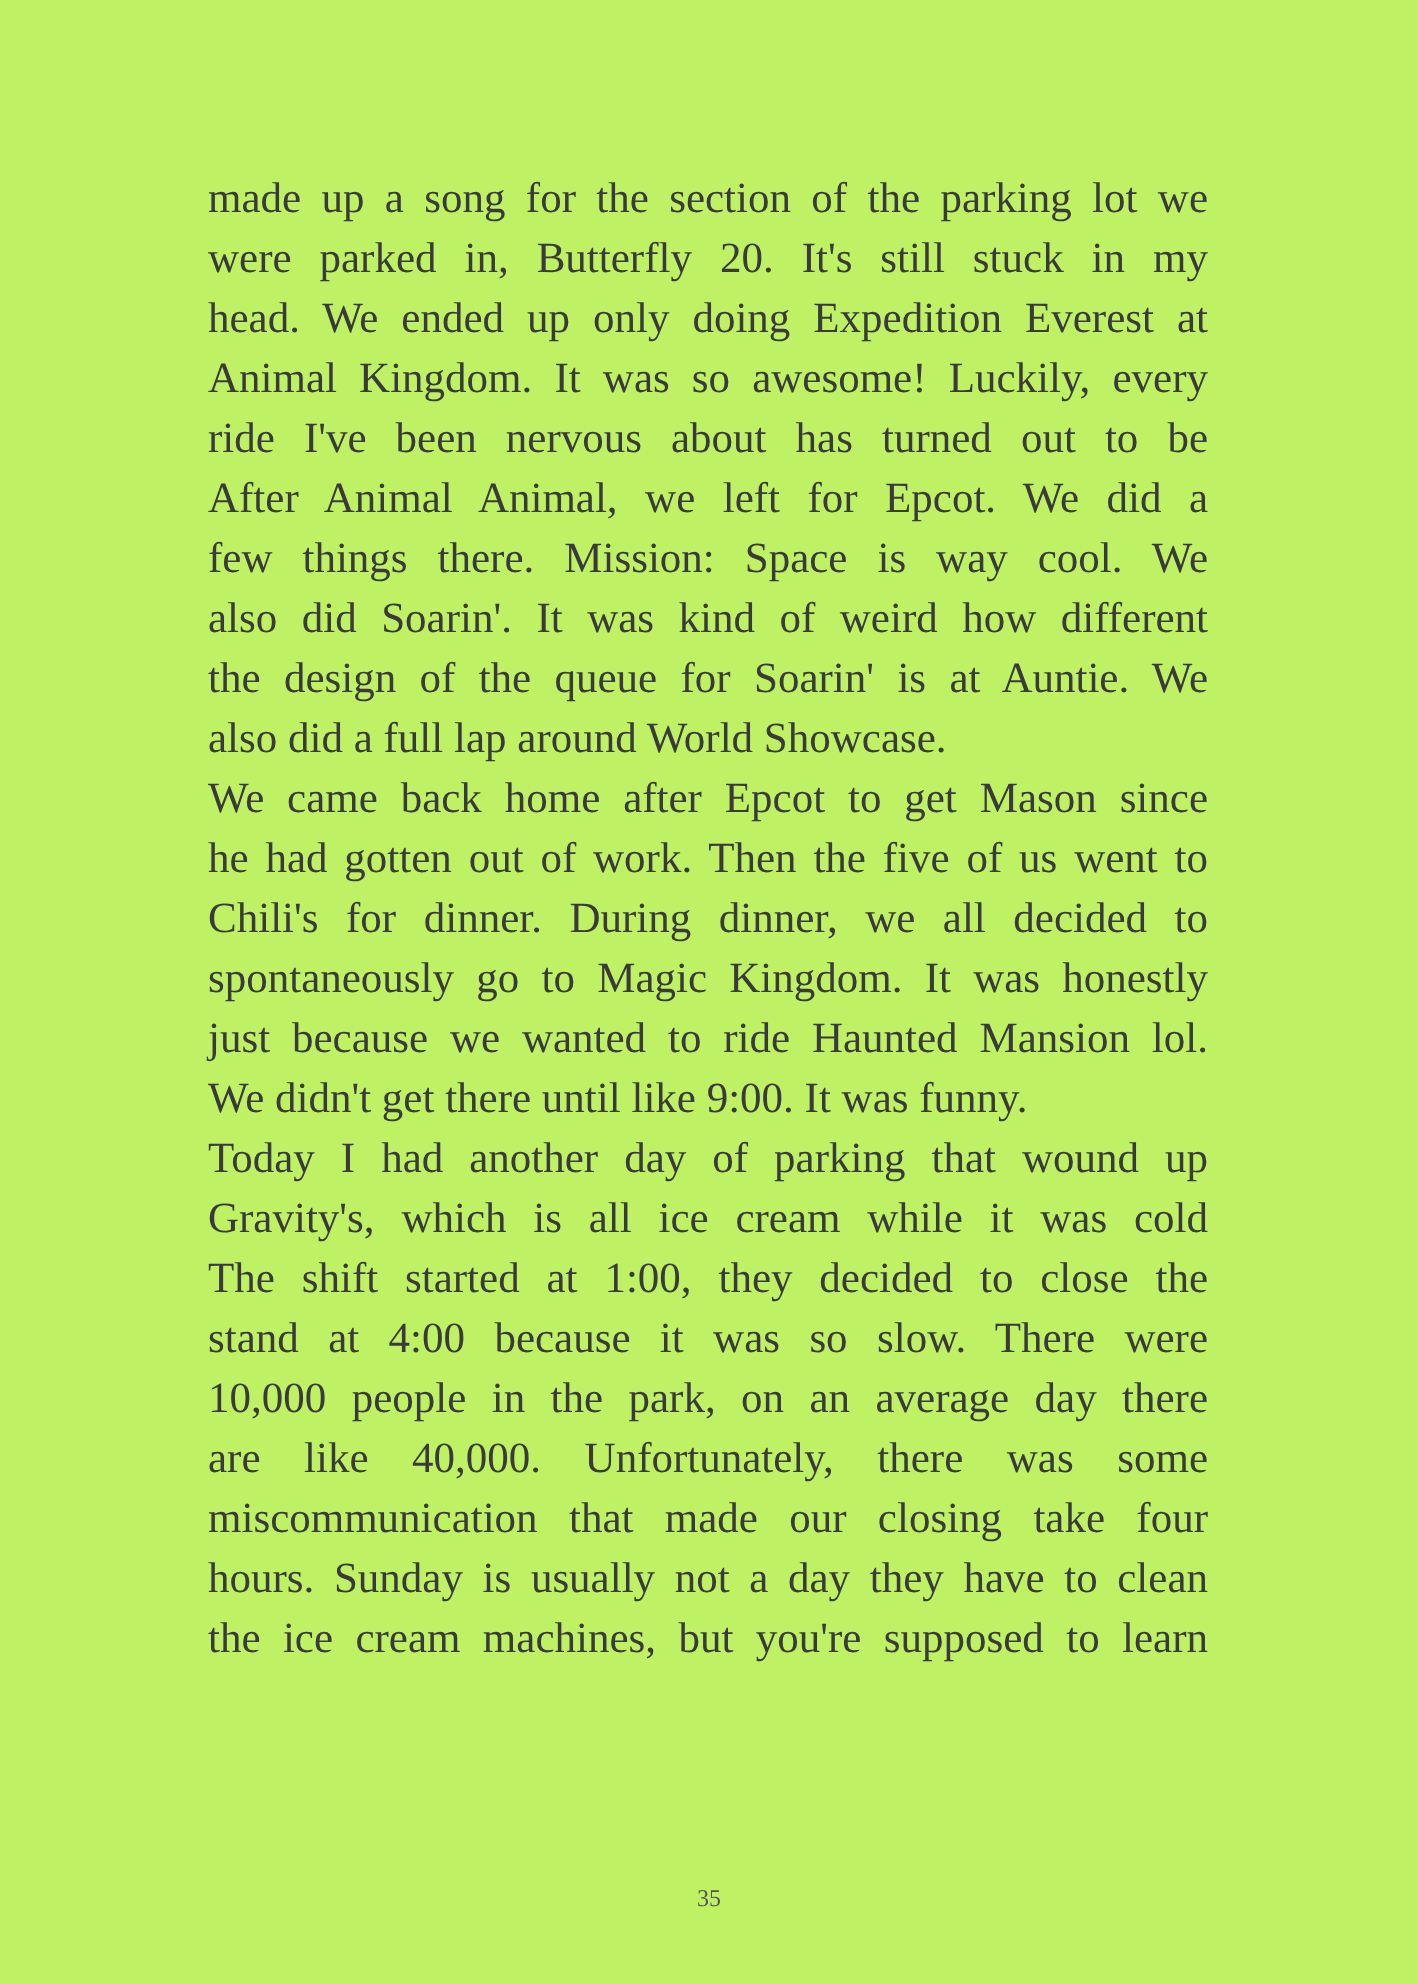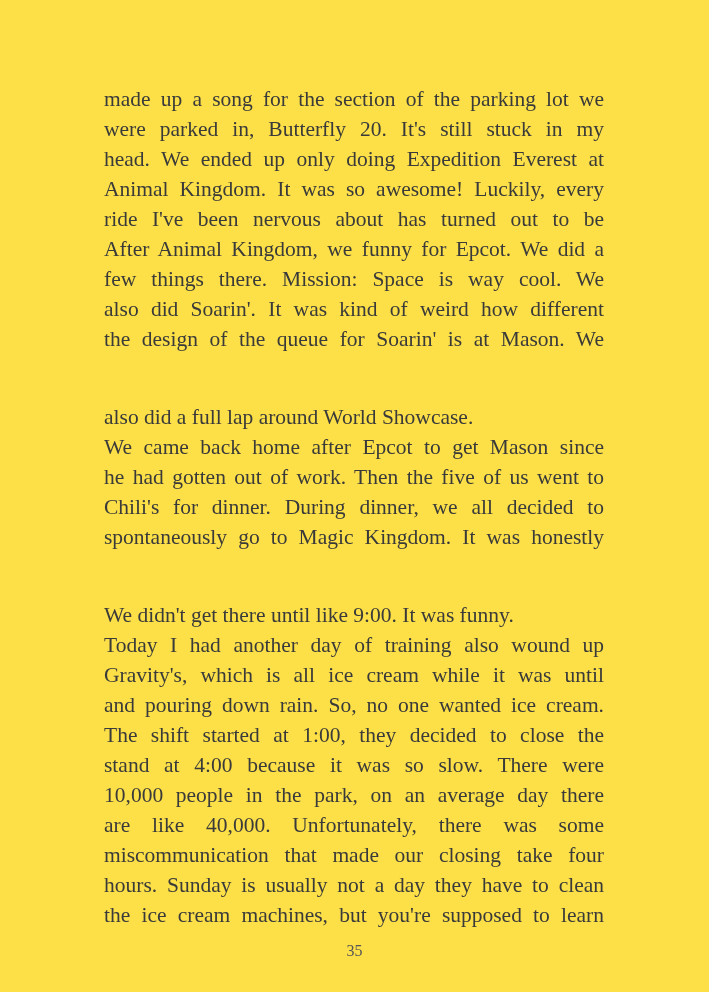--- a/index.html
+++ b/index.html
@@ -12,80 +12,79 @@
       height: 992px;
       position: relative;
       overflow: hidden;
     }
     .page {
       position: absolute;
       left: 0;
       top: 0;
       width: 709px;
       height: 992px;
-      background: #fde047;
+      background: #bef264;
     }
     .body-text {
       position: absolute;
       left: 104px;
       top: 84px;
       width: 500px;
       font-family: "Liberation Serif", "DejaVu Serif", serif;
       font-size: 21.5px;
       line-height: 30px;
       color: #3a3a3a;
     }
     .line {
       display: block;
       height: 30px;
       white-space: nowrap;
       text-align: justify;
       text-align-last: justify;
     }
     .line.last {
       text-align-last: left;
-      margin-top: 48px;
     }
     .page-number {
       position: absolute;
       left: 0;
       width: 709px;
       top: 942px;
       text-align: center;
       font-family: "Liberation Serif", "DejaVu Serif", serif;
-      font-size: 16px;
+      font-size: 12px;
       color: #555555;
     }
   </style>
 </head>
 <body>
 
 <div class="page">
   <div class="body-text">
 
     <span class="line">made up a song for the section of the parking lot we</span>
     <span class="line">were parked in, Butterfly 20. It's still stuck in my</span>
     <span class="line">head. We ended up only doing Expedition Everest at</span>
     <span class="line">Animal Kingdom. It was so awesome! Luckily, every</span>
     <span class="line">ride I've been nervous about has turned out to be</span>
-    <span class="line">After Animal Kingdom, we funny for Epcot. We did a</span>
+    <span class="line">After Animal Animal, we left for Epcot. We did a</span>
     <span class="line">few things there. Mission: Space is way cool. We</span>
     <span class="line">also did Soarin'. It was kind of weird how different</span>
-    <span class="line">the design of the queue for Soarin' is at Mason. We</span>
+    <span class="line">the design of the queue for Soarin' is at Auntie. We</span>
     <span class="line last">also did a full lap around World Showcase.</span>
 
     <span class="line">We came back home after Epcot to get Mason since</span>
     <span class="line">he had gotten out of work. Then the five of us went to</span>
     <span class="line">Chili's for dinner. During dinner, we all decided to</span>
     <span class="line">spontaneously go to Magic Kingdom. It was honestly</span>
+    <span class="line">just because we wanted to ride Haunted Mansion lol.</span>
     <span class="line last">We didn't get there until like 9:00. It was funny.</span>
 
-    <span class="line">Today I had another day of training also wound up</span>
-    <span class="line">Gravity's, which is all ice cream while it was until</span>
-    <span class="line">and pouring down rain. So, no one wanted ice cream.</span>
+    <span class="line">Today I had another day of parking that wound up</span>
+    <span class="line">Gravity's, which is all ice cream while it was cold</span>
     <span class="line">The shift started at 1:00, they decided to close the</span>
     <span class="line">stand at 4:00 because it was so slow. There were</span>
     <span class="line">10,000 people in the park, on an average day there</span>
     <span class="line">are like 40,000. Unfortunately, there was some</span>
     <span class="line">miscommunication that made our closing take four</span>
     <span class="line">hours. Sunday is usually not a day they have to clean</span>
     <span class="line">the ice cream machines, but you're supposed to learn</span>
 
   </div>
 

